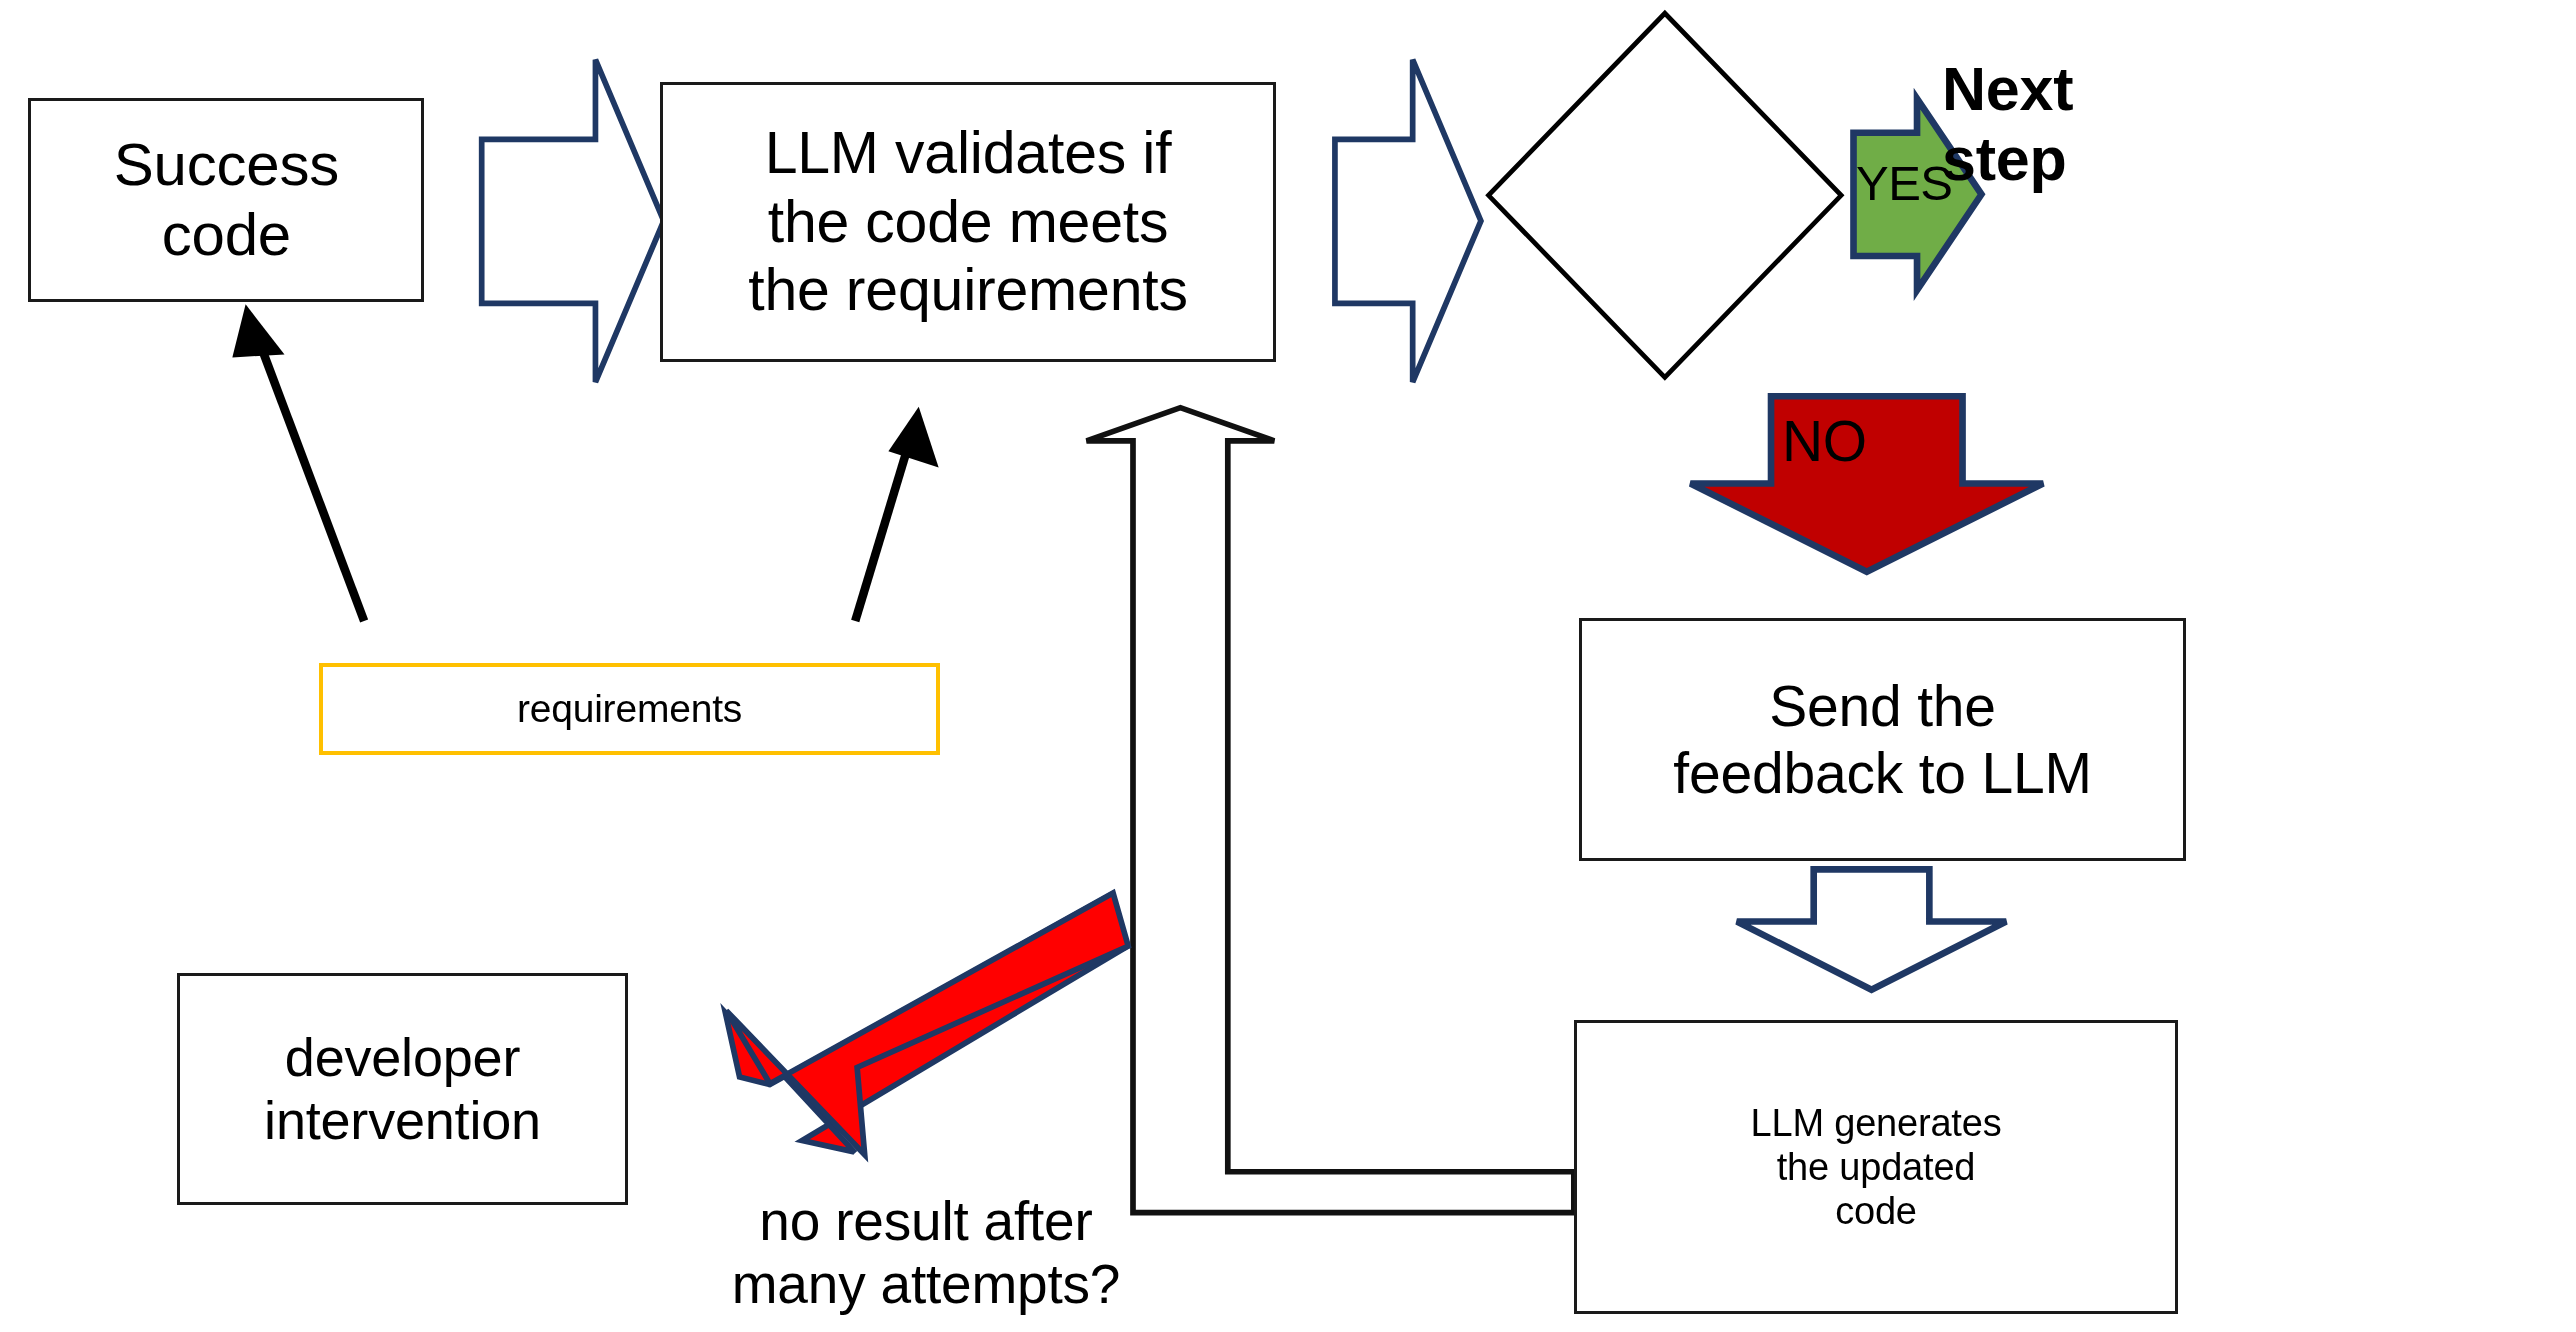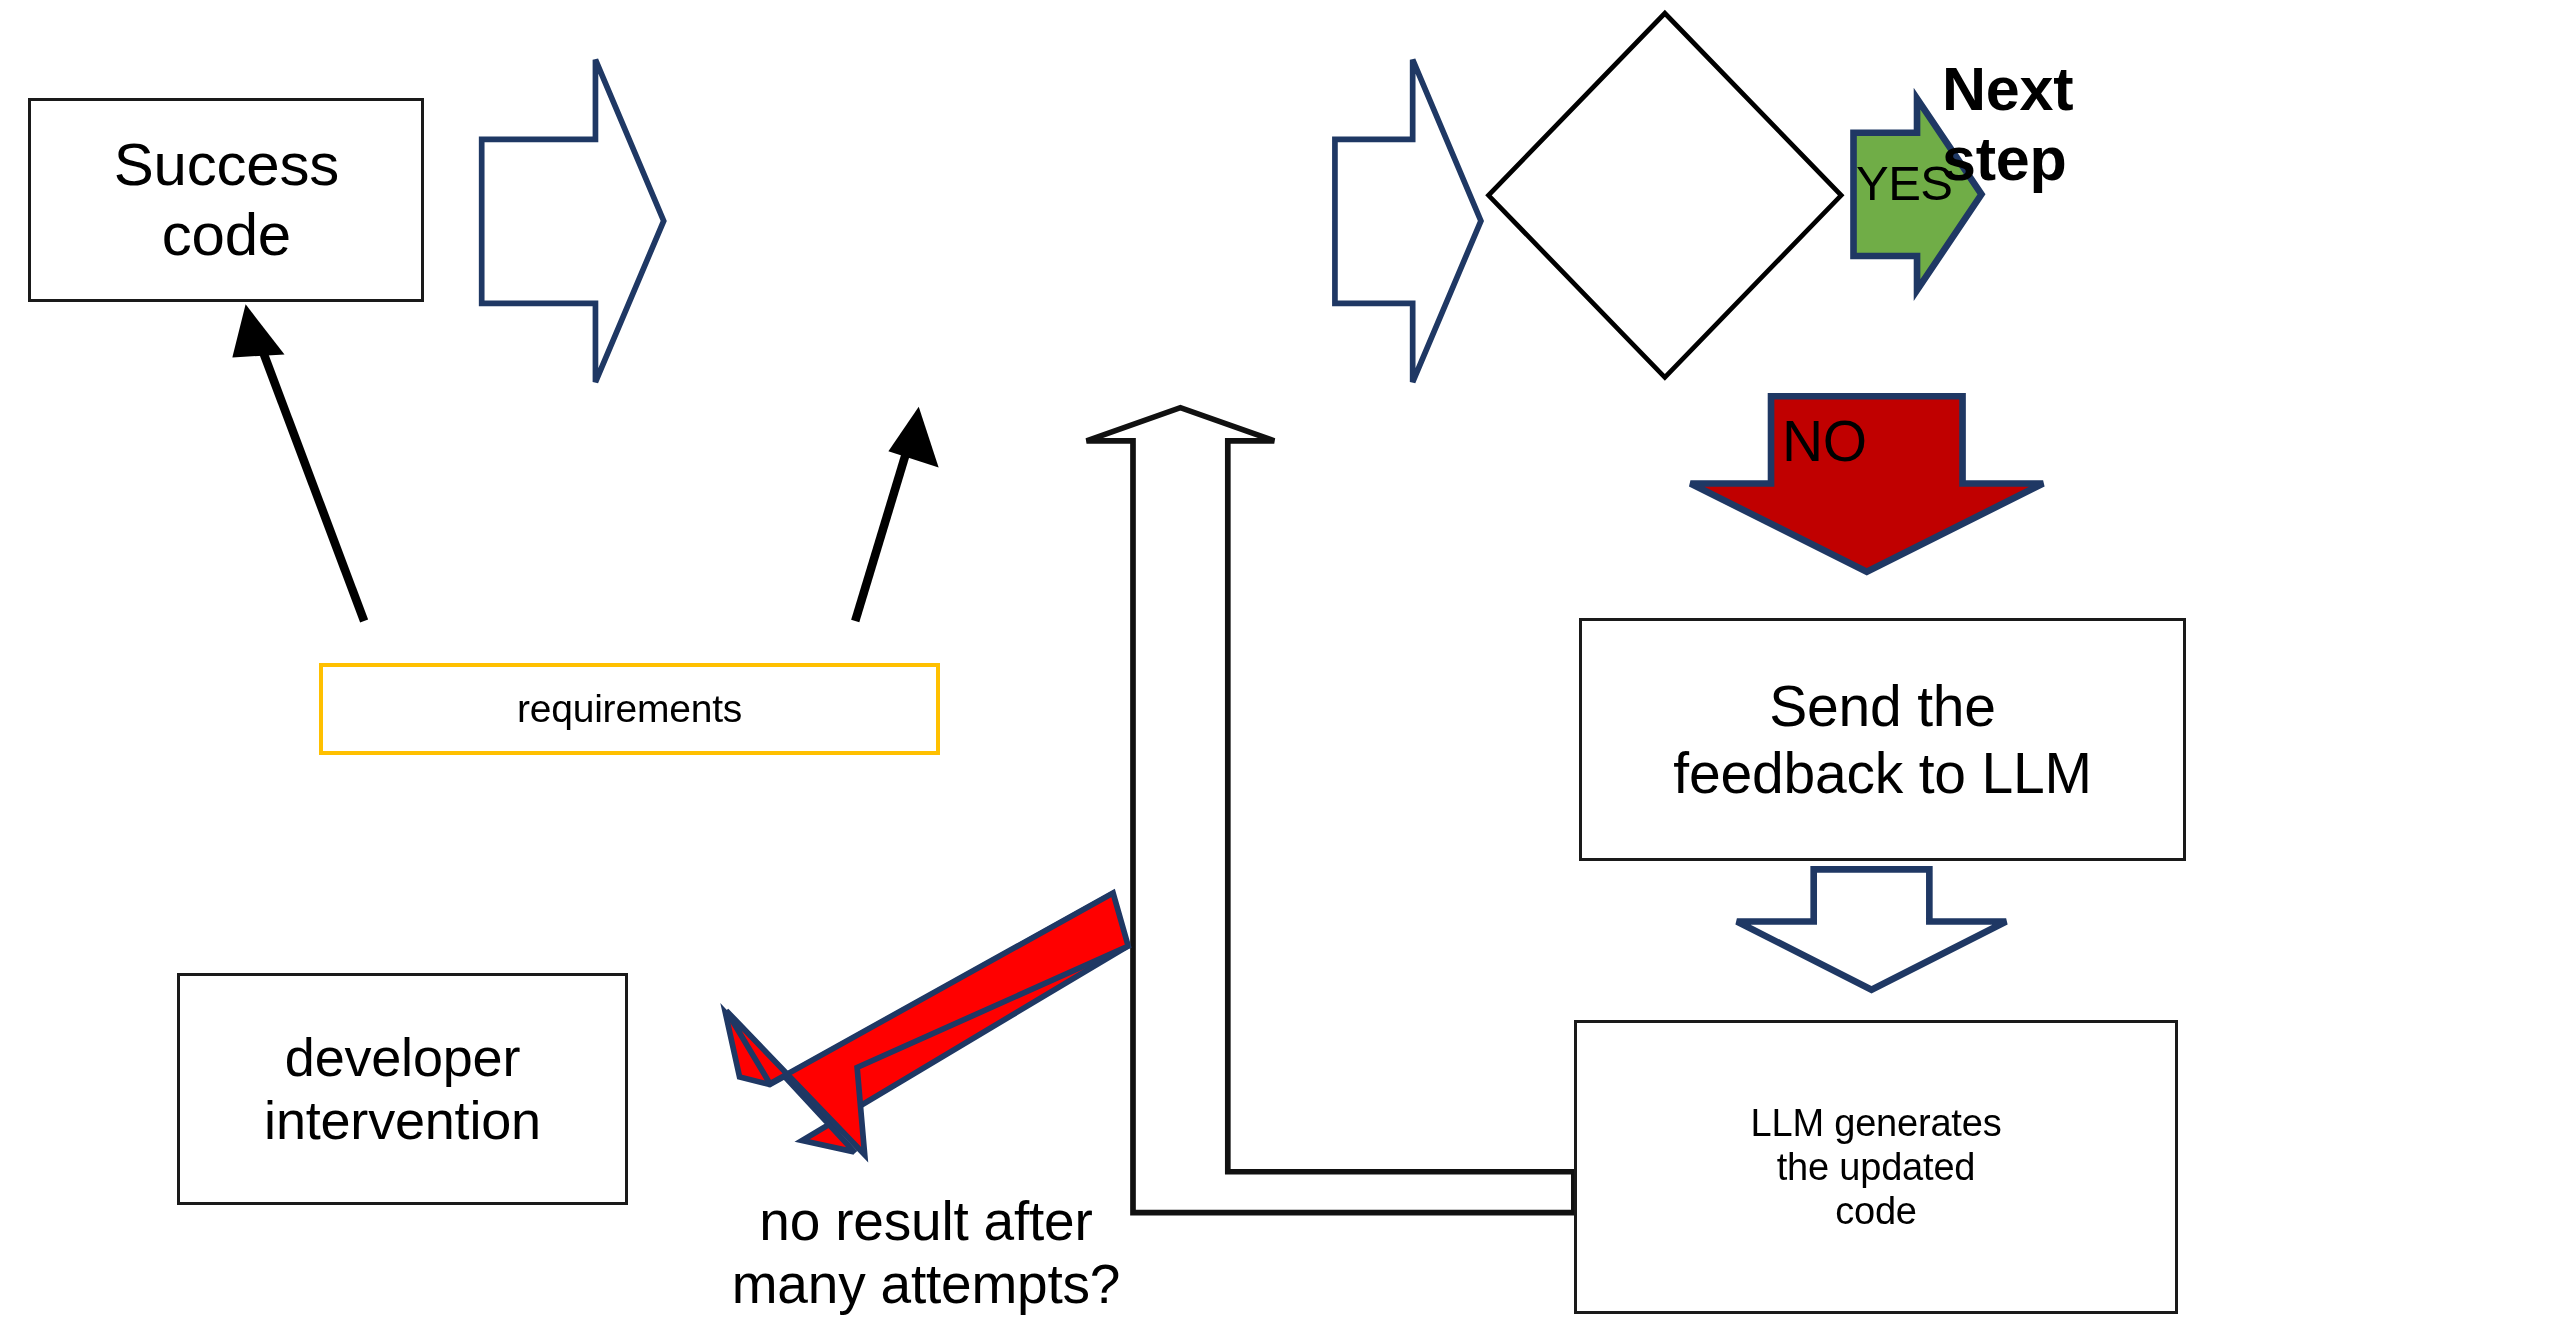--- a/index.html
+++ b/index.html
@@ -163,20 +163,25 @@
 
     <polygon points="1173,943 1186,1000 846,1203 901,1215 902,1216 765,1068 780,1136 812,1144" fill="#ff0000" stroke="#1f3864" stroke-width="6" stroke-linejoin="miter"></polygon>
     <polygon points="766,1066 912,1218 904,1126 1190,998 1174,942 812,1143" fill="#ff0000" stroke="#1f3864" stroke-width="6" stroke-linejoin="miter"></polygon>
   </svg>
 
   <div class="node-box" id="box-generate-code">
     <span class="node-text">Success
 code</span>
   </div>
 
+  <div class="node-box" id="box-llm-validates">
+    <span class="node-text">LLM validates if
+the code meets
+the requirements</span>
+  </div>
 
 
   <div class="plain-label" id="label-next-step">Next
 step</div>
 
   <div class="arrow-yes-text">YES</div>
 
   <div class="arrow-no-text">NO</div>
 
   <div class="node-box" id="box-send-feedback">

